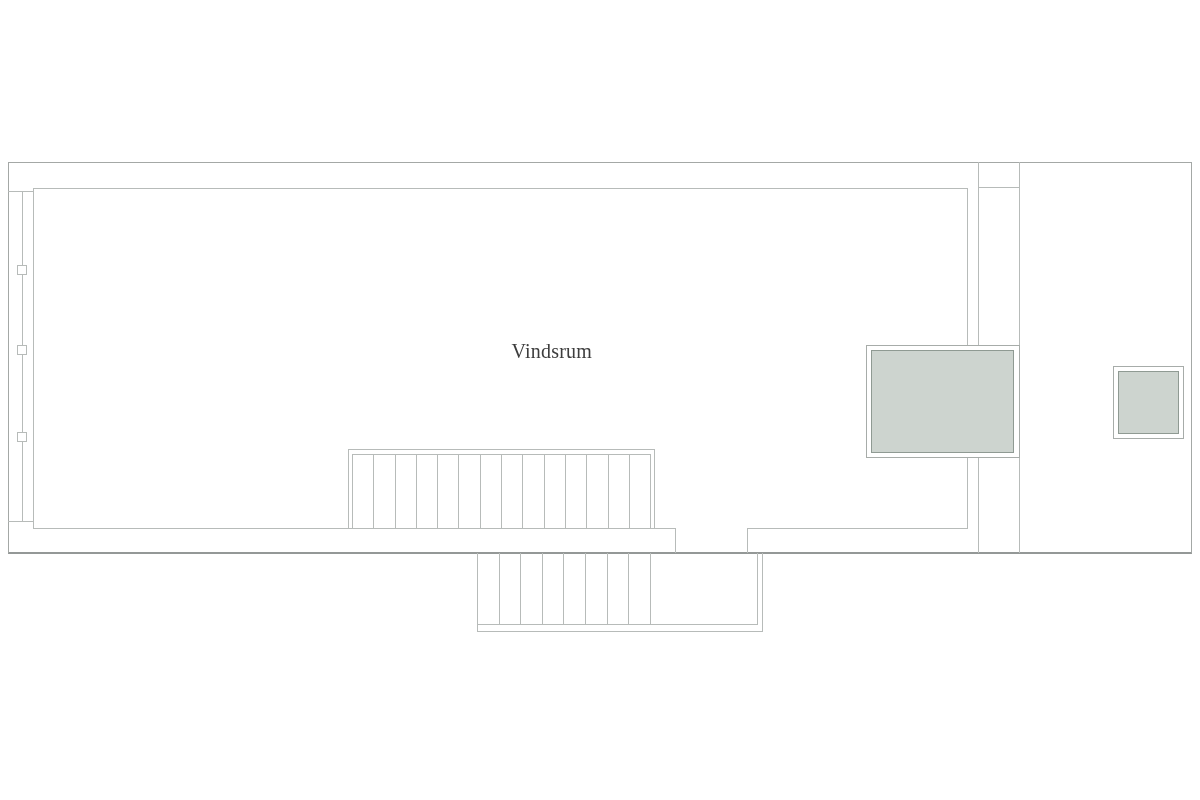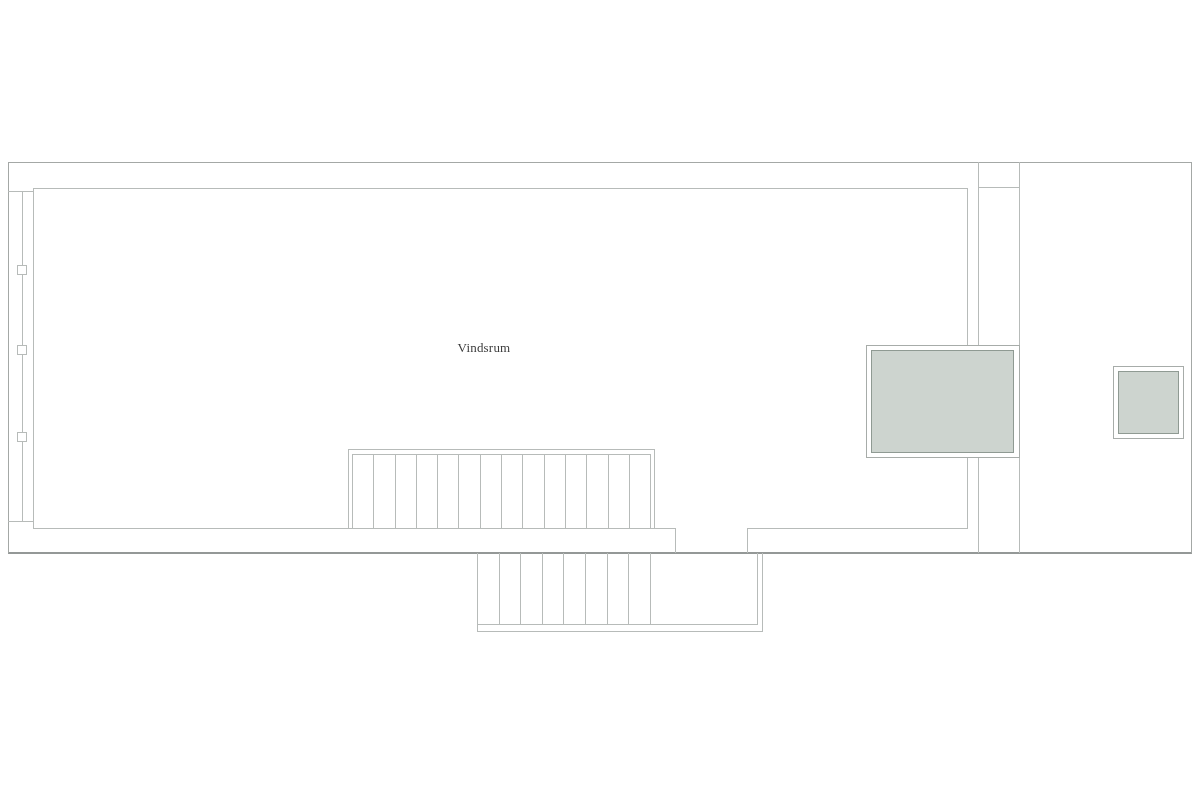--- a/index.html
+++ b/index.html
@@ -12,22 +12,22 @@
     --skylight-outer-border:#a7aca9;
     --label-text:#3d3d3d;
   }
   html,body{margin:0;padding:0;}
   body{background:var(--background);font-family:"Liberation Serif", serif;}
   #canvas{position:relative;width:1200px;height:800px;background:var(--background);overflow:hidden;}
   .abs{position:absolute;box-sizing:border-box;}
   .hline{position:absolute;height:1px;background:var(--wall-line);}
   .vline{position:absolute;width:1px;background:var(--wall-line);}
   .room-label{
-    position:absolute;left:404px;top:340px;width:160px;
-    text-align:center;font-size:13px;color:var(--label-text);
+    position:absolute;left:432px;top:340px;width:160px;
+    text-align:right;font-size:20px;color:var(--label-text);
     letter-spacing:0.2px;
   }
   .win-square{
     position:absolute;width:10px;height:10px;background:#ffffff;
     border:1px solid var(--wall-line);box-sizing:border-box;
   }
   .sky-outer{
     position:absolute;background:#ffffff;
     border:1.5px solid var(--skylight-outer-border);box-sizing:border-box;
   }

